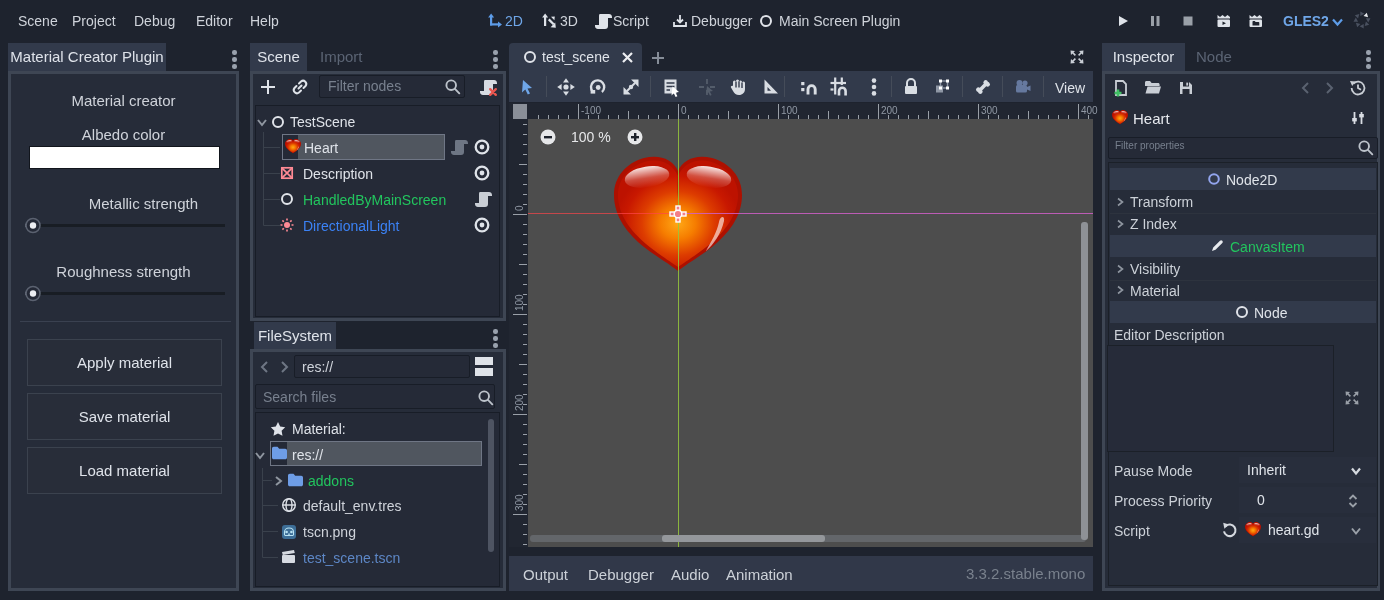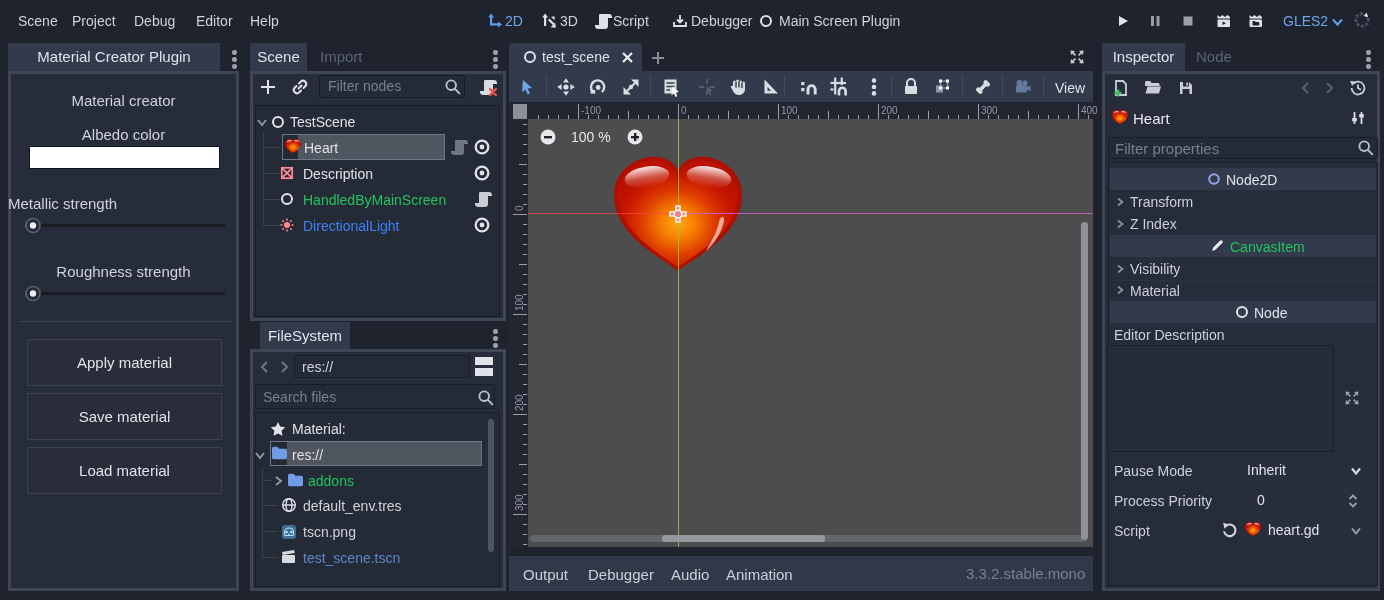--- a/index.html
+++ b/index.html
@@ -119,46 +119,46 @@
     </g>
     <path d="M6.5 8.5 L10 10.2 L6.5 12 Z" fill="#1d222b"></path>
   </svg>
 <svg width="16" height="16" style="left:1248px;top:13px">
     <g fill="#dfe3e9">
       <path d="M1.5 2 L4 4 L6.5 2 L9 4 L11.5 2 L14 4 V5.5 H1.5 Z"></path>
       <rect x="1.5" y="6.5" width="12.5" height="7.5" rx="1"></rect>
     </g>
     <path d="M4.5 12.5 V8.8 C4.5 8.4 4.8 8.1 5.2 8.1 L6.8 8.1 L7.6 9 L10.6 9 C11 9 11.3 9.3 11.3 9.7 L11.3 12.5 Z" fill="#1e232e"></path>
   </svg>
-<span class="txt" style="left:1283px;top:13px;color:#6fa6e8;font-weight:normal">GLES2</span>
+<span class="txt" style="left:1283px;top:13px;color:#6fa6e8;font-weight:bold">GLES2</span>
 <svg width="13" height="13" style="left:1331px;top:16px">
     <path d="M2 3.5 L6.5 8.5 L11 3.5" fill="none" stroke="#5d9ce8" stroke-width="2.2"></path>
   </svg>
 <svg width="20" height="20" style="left:1352px;top:10px">
     <path d="M0 -2.4 L2.3 1.7 L-2.3 1.7 Z" transform="translate(10.00 3.80) rotate(90)" fill="#49505f"></path>
     <path d="M0 -2.4 L2.3 1.7 L-2.3 1.7 Z" transform="translate(14.38 5.62) rotate(135)" fill="#e8eaee"></path>
     <path d="M0 -2.4 L2.3 1.7 L-2.3 1.7 Z" transform="translate(16.20 10.00) rotate(180)" fill="#49505f"></path>
     <path d="M0 -2.4 L2.3 1.7 L-2.3 1.7 Z" transform="translate(14.38 14.38) rotate(225)" fill="#49505f"></path>
     <path d="M0 -2.4 L2.3 1.7 L-2.3 1.7 Z" transform="translate(10.00 16.20) rotate(270)" fill="#49505f"></path>
     <path d="M0 -2.4 L2.3 1.7 L-2.3 1.7 Z" transform="translate(5.62 14.38) rotate(315)" fill="#49505f"></path>
     <path d="M0 -2.4 L2.3 1.7 L-2.3 1.7 Z" transform="translate(3.80 10.00) rotate(360)" fill="#49505f"></path>
     <path d="M0 -2.4 L2.3 1.7 L-2.3 1.7 Z" transform="translate(5.62 5.62) rotate(405)" fill="#49505f"></path>
   </svg>
 
-<div class="tab" style="left:8px;top:43px;width:212px">Material Creator Plugin</div>
+<div class="tab" style="left:8px;top:43px;width:158px">Material Creator Plugin</div>
 <div class="dots3" style="left:232px;top:50px">
     <i></i>
     <i></i>
     <i></i>
   </div>
 <div class="panel" style="left:8px;top:71px;width:231px;height:520px"></div>
 <div class="txt" style="left:8px;top:92px;width:231px;text-align:center;font-size:15px">Material creator</div>
 <div class="txt" style="left:8px;top:126px;width:231px;text-align:center;font-size:15px">Albedo color</div>
 <div class="abs" style="left:30px;top:147px;width:189px;height:21px;background:#ffffff;outline:1px solid #11151c"></div>
-<div class="txt" style="left:8px;top:195px;width:190px;text-align:left;font-size:15px">Metallic strength</div>
+<div class="txt" style="left:8px;top:195px;width:190px;text-align:right;font-size:15px">Metallic strength</div>
 <div class="abs" style="left:25px;top:224px;width:200px;height:3px;background:#181d24"></div>
 <div class="txt" style="left:8px;top:263px;width:231px;text-align:center;font-size:15px">Roughness strength</div>
 <div class="abs" style="left:25px;top:292px;width:200px;height:3px;background:#181d24"></div>
 <div class="abs" style="left:25px;top:224px;width:8px;height:3px;background:#666d7c"></div>
 <svg width="30" height="30" style="left:18px;top:210px">
   <circle cx="15" cy="15.5" r="7" fill="#242936" stroke="#5b6270" stroke-width="1.6"></circle>
     <circle cx="15" cy="15.5" r="3.2" fill="#eceef2"></circle>
 </svg>
 <div class="abs" style="left:25px;top:292px;width:8px;height:3px;background:#666d7c"></div>
 <svg width="30" height="30" style="left:18px;top:278px">
@@ -251,21 +251,21 @@
       <g stroke="#ff8a94" stroke-width="1.6">
         <path d="M8 1.5 V3.5 M8 12.5 V14.5 M1.5 8 H3.5 M12.5 8 H14.5 M3.4 3.4 L4.8 4.8 M11.2 11.2 L12.6 12.6 M12.6 3.4 L11.2 4.8 M4.8 11.2 L3.4 12.6"></path>
       </g>
     </g>
   </svg>
 <span class="txt" style="left:303px;top:218px;color:#3b82f6">DirectionalLight</span>
 <svg width="16" height="16" style="left:474px;top:217px">
     <use href="#eye" x="8" y="8"></use>
   </svg>
 
-<div class="tab" style="left:260px;top:322px;width:90px">FileSystem</div>
+<div class="tab" style="left:254px;top:322px;width:82px">FileSystem</div>
 <div class="dots3" style="left:493px;top:329px">
     <i></i>
     <i></i>
     <i></i>
   </div>
 <div class="panel" style="left:250px;top:349px;width:256px;height:242px"></div>
 <svg width="14" height="16" style="left:258px;top:359px">
     <path d="M9 3 L4 8 L9 13" fill="none" stroke="#6e7684" stroke-width="2"></path>
   </svg>
 <svg width="14" height="16" style="left:277px;top:359px">
@@ -680,21 +680,21 @@
 <span class="abs" style="left:1133px;top:110px;font-size:15px;color:#e6e9ee">Heart</span>
 <svg width="16" height="16" style="left:1350px;top:110px">
     <g stroke="#d9dde3" stroke-width="1.8">
       <path d="M4.5 2 V14 M11.5 2 V14"></path>
     </g>
     <rect x="2.2" y="8" width="4.6" height="3.4" fill="#d9dde3"></rect>
     <rect x="9.2" y="4" width="4.6" height="3.4" fill="#d9dde3"></rect>
   </svg>
 
 <div class="inbox" style="left:1108px;top:137px;width:270px;height:22px"></div>
-<span class="txt" style="left:1115px;top:140px;color:#78808e;font-size:15px">Filter properties</span>
+<span class="txt" style="left:1115px;top:140px;color:#78808e;font-size:10px">Filter properties</span>
 <svg width="16" height="16" style="left:1358px;top:140px">
     <use href="#magnif" x="8" y="8"></use>
   </svg>
 
 <div class="abs" style="left:1108px;top:162px;width:270px;height:424px;background:#262c39;border:1px solid #1b2028"></div>
 <div class="abs" style="left:1110px;top:168px;width:266px;height:22px;background:#323a4b"></div>
 <svg width="14" height="14" style="left:1207px;top:172px">
     <circle cx="7" cy="7" r="4.8" fill="none" stroke="#93a5ee" stroke-width="2"></circle>
   </svg>
 <span class="txt" style="left:1226px;top:172px;color:#dfe3e9">Node2D</span>

